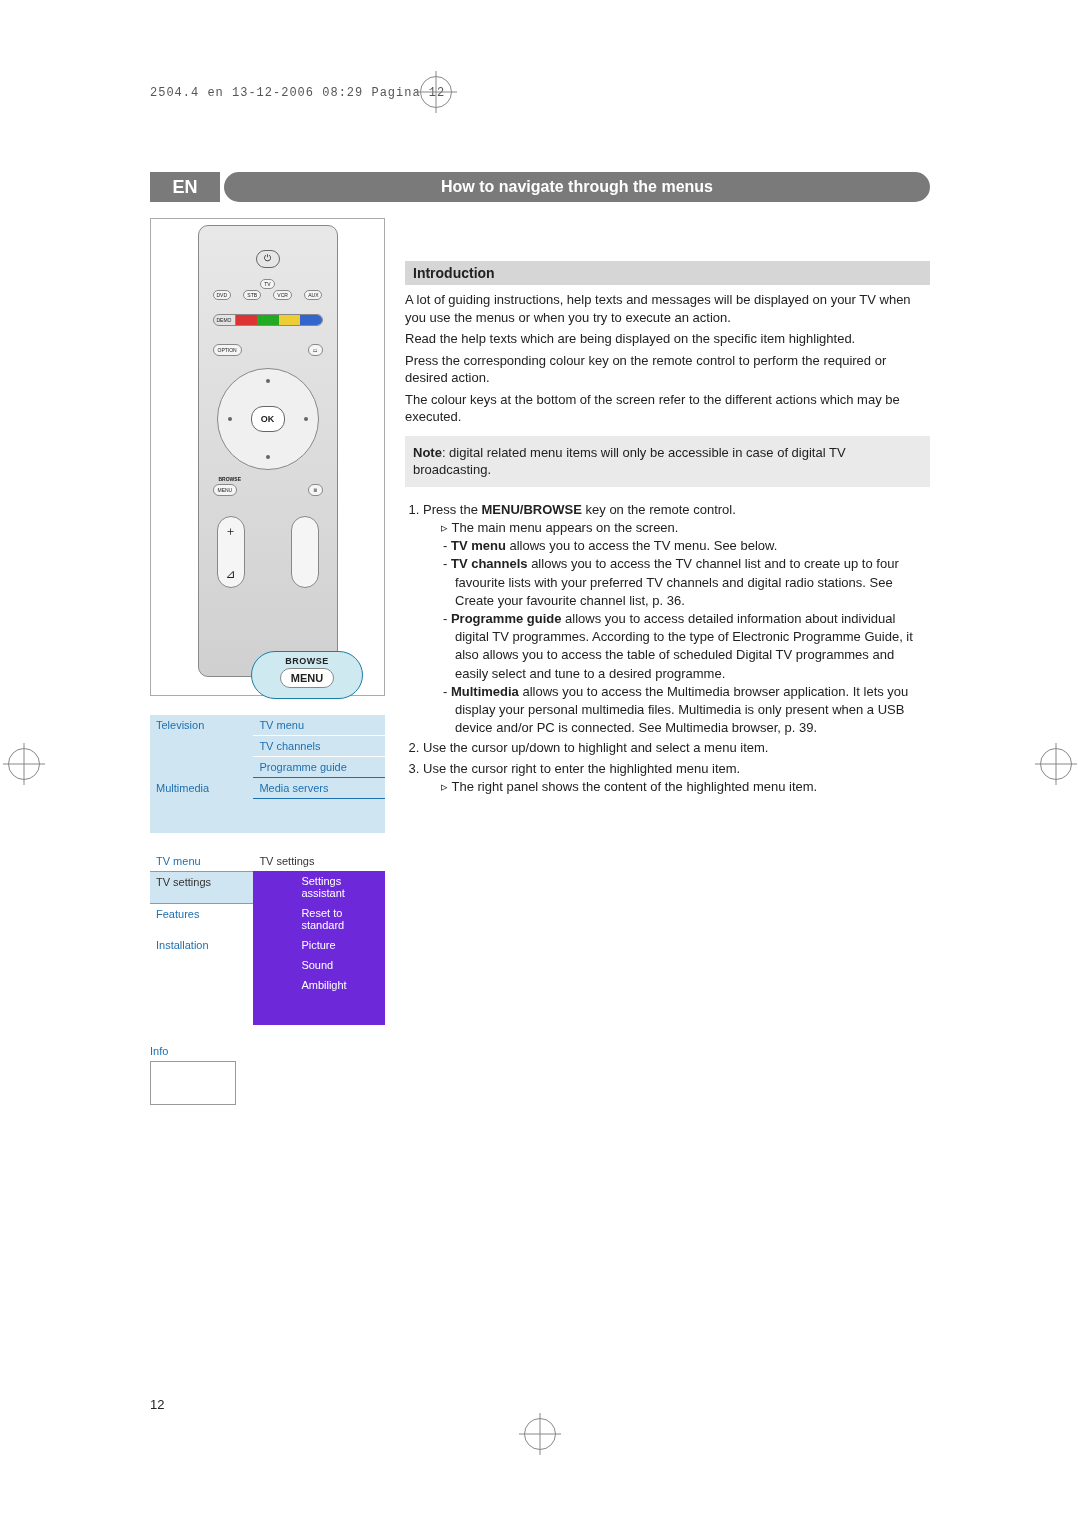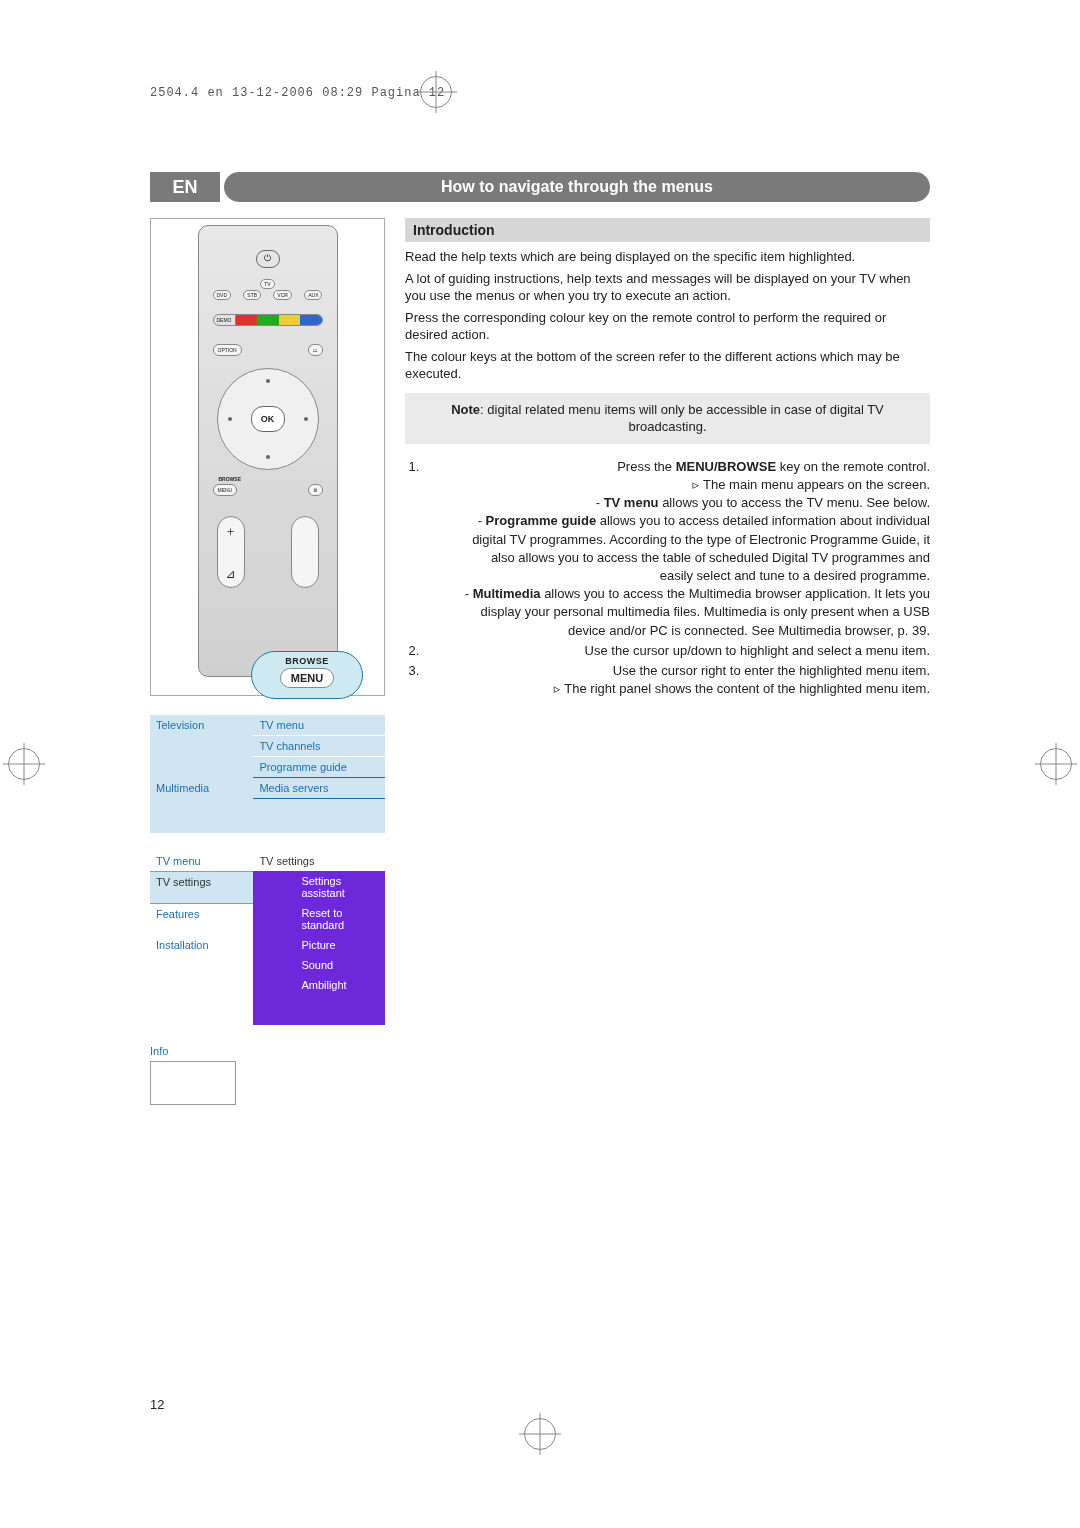--- a/index.html
+++ b/index.html
@@ -92,42 +92,41 @@
     right: 150px;
     display: flex;
   }
   .left-col {
     width: 235px;
     flex-shrink: 0;
   }
   .right-col {
     flex: 1;
     padding-left: 20px;
+    margin-top: 43px;
   }
   .section-header {
     background: #d6d6d6;
     font-weight: bold;
     font-size: 14px;
     padding: 4px 8px;
     margin-bottom: 6px;
   }
   .body-text p {
     margin: 0 0 4px 0;
     line-height: 1.35;
   }
   .note-box {
     background: #eaeaea;
     padding: 8px;
     margin: 10px 0 14px 0;
     line-height: 1.35;
-    text-align: center;
   }
   .steps {
     line-height: 1.4;
-    text-align: right;
   }
   .steps ol {
     margin: 0;
     padding-left: 18px;
   }
   .steps li {
     margin-bottom: 2px;
   }
   .sub {
     padding-left: 18px;
@@ -462,34 +461,35 @@
         </table>
     </div>
 
     <div class="info-label">Info</div>
     <div class="info-box"></div>
   </div>
 
   <div class="right-col">
     <div class="section-header">Introduction</div>
     <div class="body-text">
+      <p>A lot of guiding instructions, help texts and messages will be displayed on your TV when you use the menus or when you try to execute an action.</p>
       <p>Read the help texts which are being displayed on the specific item highlighted.</p>
-      <p>A lot of guiding instructions, help texts and messages will be displayed on your TV when you use the menus or when you try to execute an action.</p>
       <p>Press the corresponding colour key on the remote control to perform the required or desired action.</p>
       <p>The colour keys at the bottom of the screen refer to the different actions which may be executed.</p>
     </div>
     <div class="note-box">
       <b>Note</b><span>: digital related menu items will only be accessible in case of digital TV broadcasting.</span>
     </div>
     <div class="steps">
       <ol>
         <li>
           <span>Press the </span><b>MENU/BROWSE</b><span> key on the remote control.</span>
           <div class="sub sub-arrow"><span>The main menu appears on the screen.</span></div>
           <div class="sub-dash"><b>TV menu</b><span> allows you to access the TV menu. See below.</span></div>
+          <div class="sub-dash"><b>TV channels</b><span> allows you to access the TV channel list and to create up to four favourite lists with your preferred TV channels and digital radio stations. See Create your favourite channel list, p. 36.</span></div>
           <div class="sub-dash"><b>Programme guide</b><span> allows you to access detailed information about individual digital TV programmes. According to the type of Electronic Programme Guide, it also allows you to access the table of scheduled Digital TV programmes and easily select and tune to a desired programme.</span></div>
           <div class="sub-dash"><b>Multimedia</b><span> allows you to access the Multimedia browser application. It lets you display your personal multimedia files. Multimedia is only present when a USB device and/or PC is connected. See Multimedia browser, p. 39.</span></div>
         </li>
         <li>Use the cursor up/down to highlight and select a menu item.</li>
         <li>
           <span>Use the cursor right to enter the highlighted menu item.</span>
           <div class="sub sub-arrow"><span>The right panel shows the content of the highlighted menu item.</span></div>
         </li>
       </ol>
     </div>

